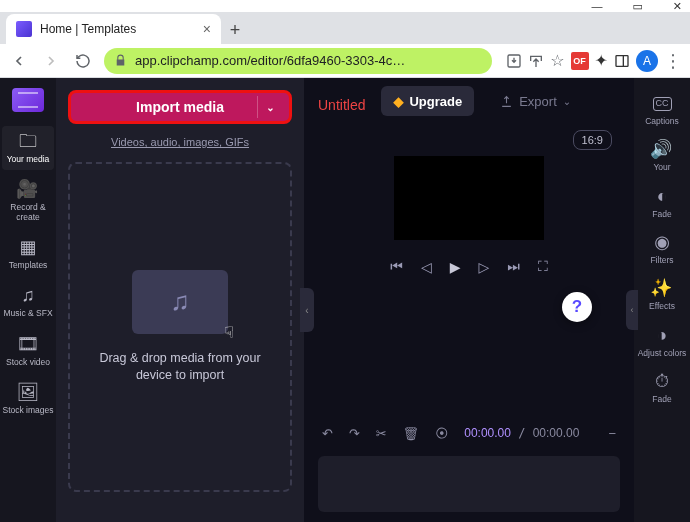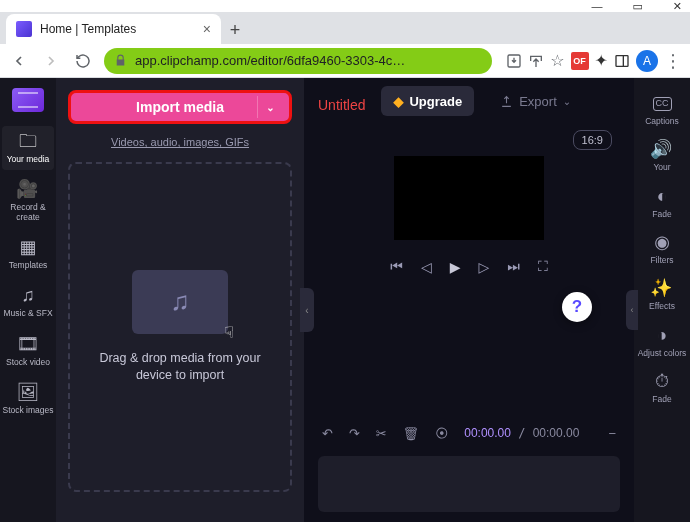--- a/index.html
+++ b/index.html
@@ -8,36 +8,36 @@
 
 .title-bar { height:12px; background:#fff; display:flex; justify-content:flex-end; align-items:center; padding-right:8px; gap:30px; color:#333; font-size:11px; }
 .tab-strip { height:32px; background:#dfe1e5; display:flex; align-items:flex-end; padding-left:6px; }
 .tab { background:#fff; height:30px; width:215px; border-radius:8px 8px 0 0; display:flex; align-items:center; padding:0 10px; gap:8px; font-size:12px; color:#222; }
 .tab-favicon { width:16px; height:16px; background:linear-gradient(135deg,#7b5cff,#4a33d1); border-radius:2px; }
 .tab-close { margin-left:auto; color:#666; font-size:14px; }
 .new-tab { width:28px; height:28px; display:flex; align-items:center; justify-content:center; color:#444; font-size:18px; }
 .addr-bar { height:34px; background:#fff; display:flex; align-items:center; padding:0 8px; gap:10px; border-bottom:1px solid #dadce0; }
 .nav-btn { width:22px; height:22px; display:flex; align-items:center; justify-content:center; color:#5f6368; }
 .nav-btn.disabled { color:#bdbdbd; }
-.url-field { flex:1; height:26px; background:#84cc16; border-radius:13px; display:flex; align-items:center; padding:0 10px; gap:8px; font-size:13px; color:#202124; overflow:hidden; }
+.url-field { flex:1; height:26px; background:#bef264; border-radius:13px; display:flex; align-items:center; padding:0 10px; gap:8px; font-size:13px; color:#202124; overflow:hidden; }
 .url-actions { display:flex; gap:6px; align-items:center; margin-left:4px; color:#5f6368; }
 .ext-badge { width:18px; height:18px; background:#e53935; color:#fff; font-size:9px; font-weight:700; display:flex; align-items:center; justify-content:center; border-radius:2px; }
 .avatar { width:22px; height:22px; border-radius:50%; background:#1a73e8; color:#fff; font-size:12px; font-weight:500; display:flex; align-items:center; justify-content:center; }
 
 
 .app { height:444px; background:#0f0f1a; display:flex; position:relative; }
 .rail { width:56px; background:#16161f; display:flex; flex-direction:column; align-items:center; padding-top:10px; gap:4px; }
 .logo { width:32px; height:24px; background:linear-gradient(135deg,#8b5cf6,#6d28d9); border-radius:4px; margin-bottom:10px; position:relative; }
 .logo::before { content:''; position:absolute; inset:4px 6px; border-top:2px solid rgba(255,255,255,.5); border-bottom:2px solid rgba(255,255,255,.5); }
 .rail-item { width:52px; display:flex; flex-direction:column; align-items:center; gap:3px; padding:6px 0; color:#b8b8c5; font-size:8.5px; text-align:center; line-height:1.1; cursor:pointer; border-radius:4px; }
 .rail-item.active { color:#fff; background:rgba(255,255,255,.05); }
 .rail-icon { font-size:18px; height:20px; display:flex; align-items:center; }
 
 .media-panel { width:248px; background:#1e1e2a; padding:12px 12px; position:relative; }
-.import-btn { width:100%; height:34px; background:#ec4899; border:3px solid #e11; border-radius:8px; display:flex; align-items:center; justify-content:center; color:#fff; font-size:14px; font-weight:600; position:relative; cursor:pointer; }
+.import-btn { width:100%; height:34px; background:#be185d; border:3px solid #e11; border-radius:8px; display:flex; align-items:center; justify-content:center; color:#fff; font-size:14px; font-weight:600; position:relative; cursor:pointer; }
 .import-chev { position:absolute; right:6px; top:3px; bottom:3px; width:26px; border-left:1px solid rgba(255,255,255,.25); display:flex; align-items:center; justify-content:center; font-size:10px; }
 .hint { color:#9a9ab0; font-size:11px; text-align:center; margin-top:12px;text-decoration:underline; }
 .dropzone { margin-top:14px; height:330px; border:2px dashed #3a3a4d; border-radius:8px; display:flex; flex-direction:column; align-items:center; justify-content:center; gap:16px; padding:20px; }
 .dz-thumb { width:96px; height:64px; background:#3b3b55; border-radius:6px; display:flex; align-items:center; justify-content:center; color:#8a8ab5; font-size:26px; position:relative; }
 .dz-cursor { position:absolute; right:-6px; bottom:-8px; color:#ddd; font-size:16px; }
 .dz-text { color:#c8c8d8; font-size:12.5px; text-align:center; line-height:1.4; }
 .collapse-handle { position:absolute; right:-10px; top:210px; width:14px; height:44px; background:#2a2a3a; border-radius:0 6px 6px 0; color:#888; font-size:10px; display:flex; align-items:center; justify-content:center; cursor:pointer; }
 
 .stage { flex:1; display:flex; flex-direction:column; position:relative; }
 .top-bar { height:46px; display:flex; align-items:center; padding:0 14px; gap:10px; }

